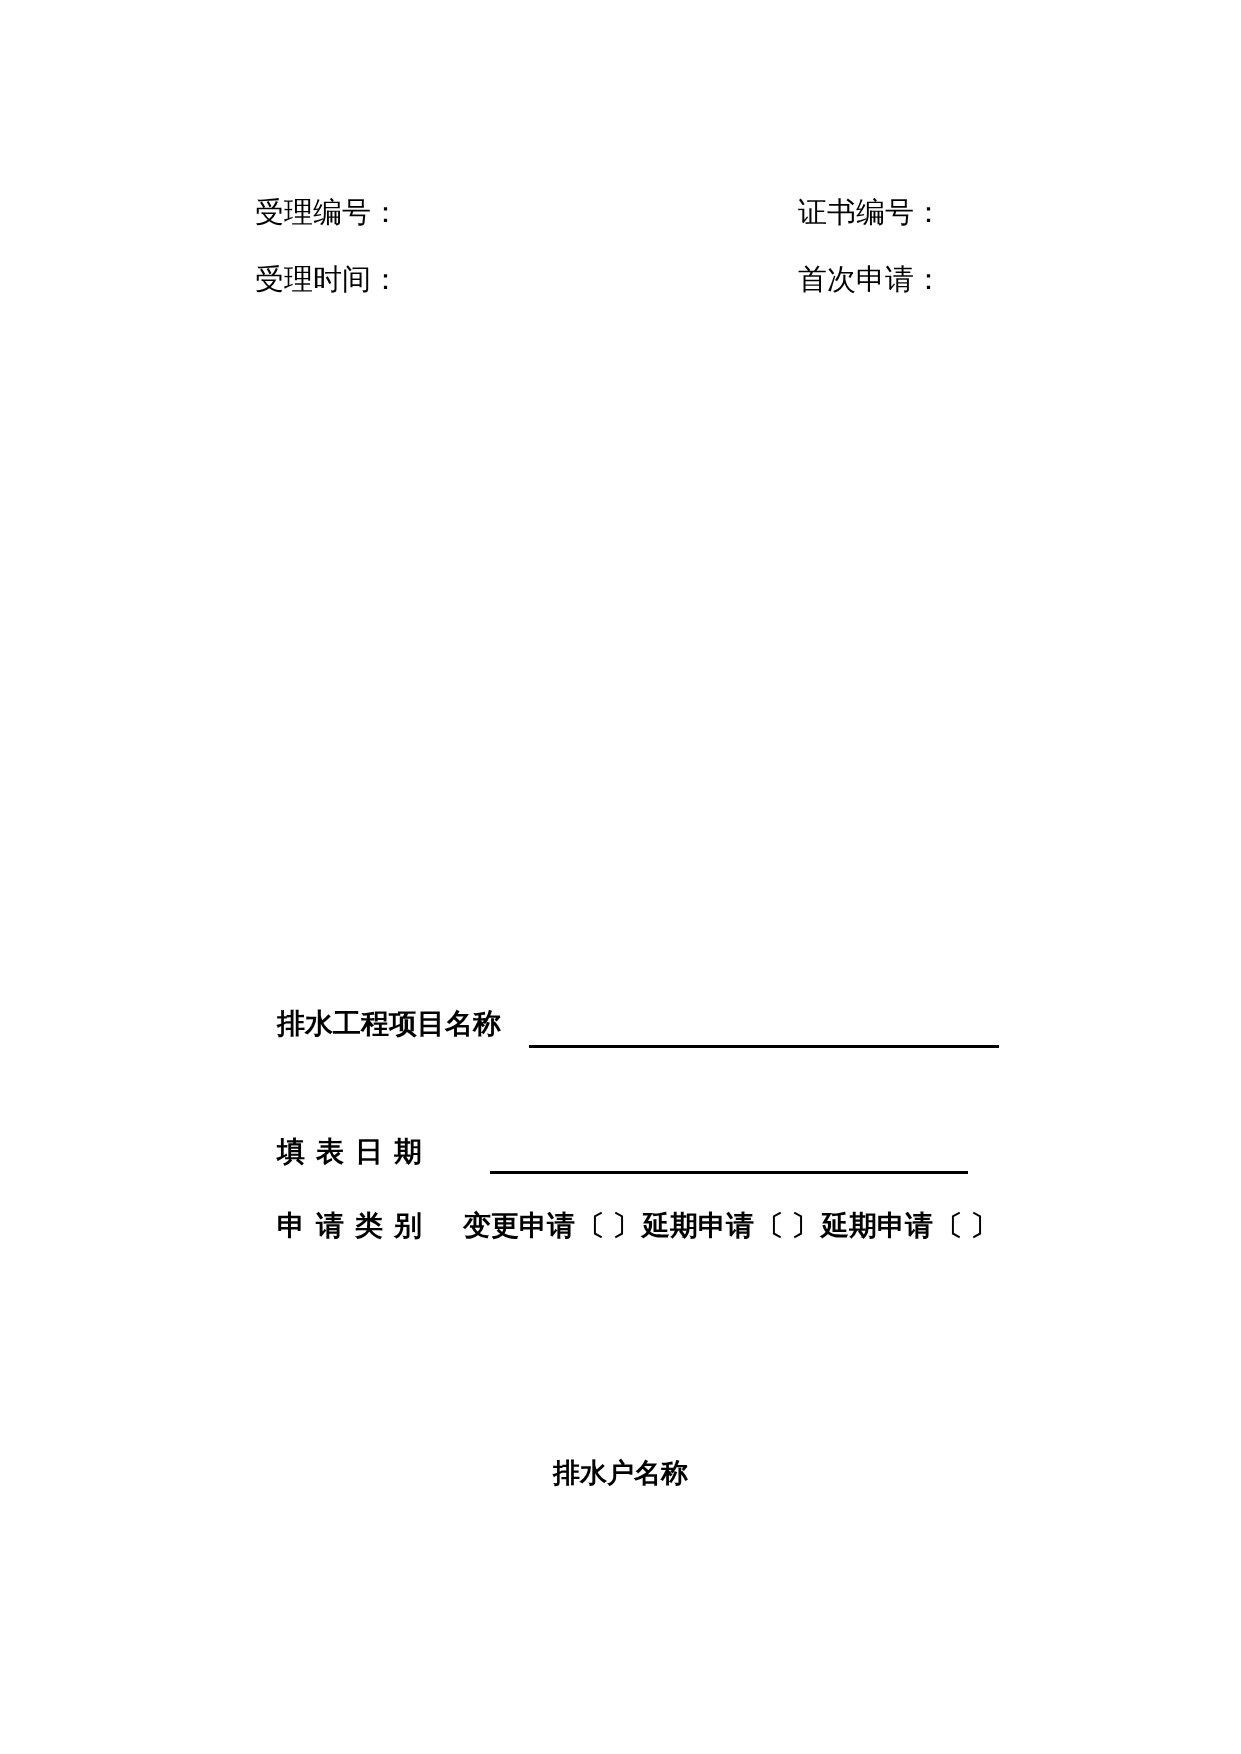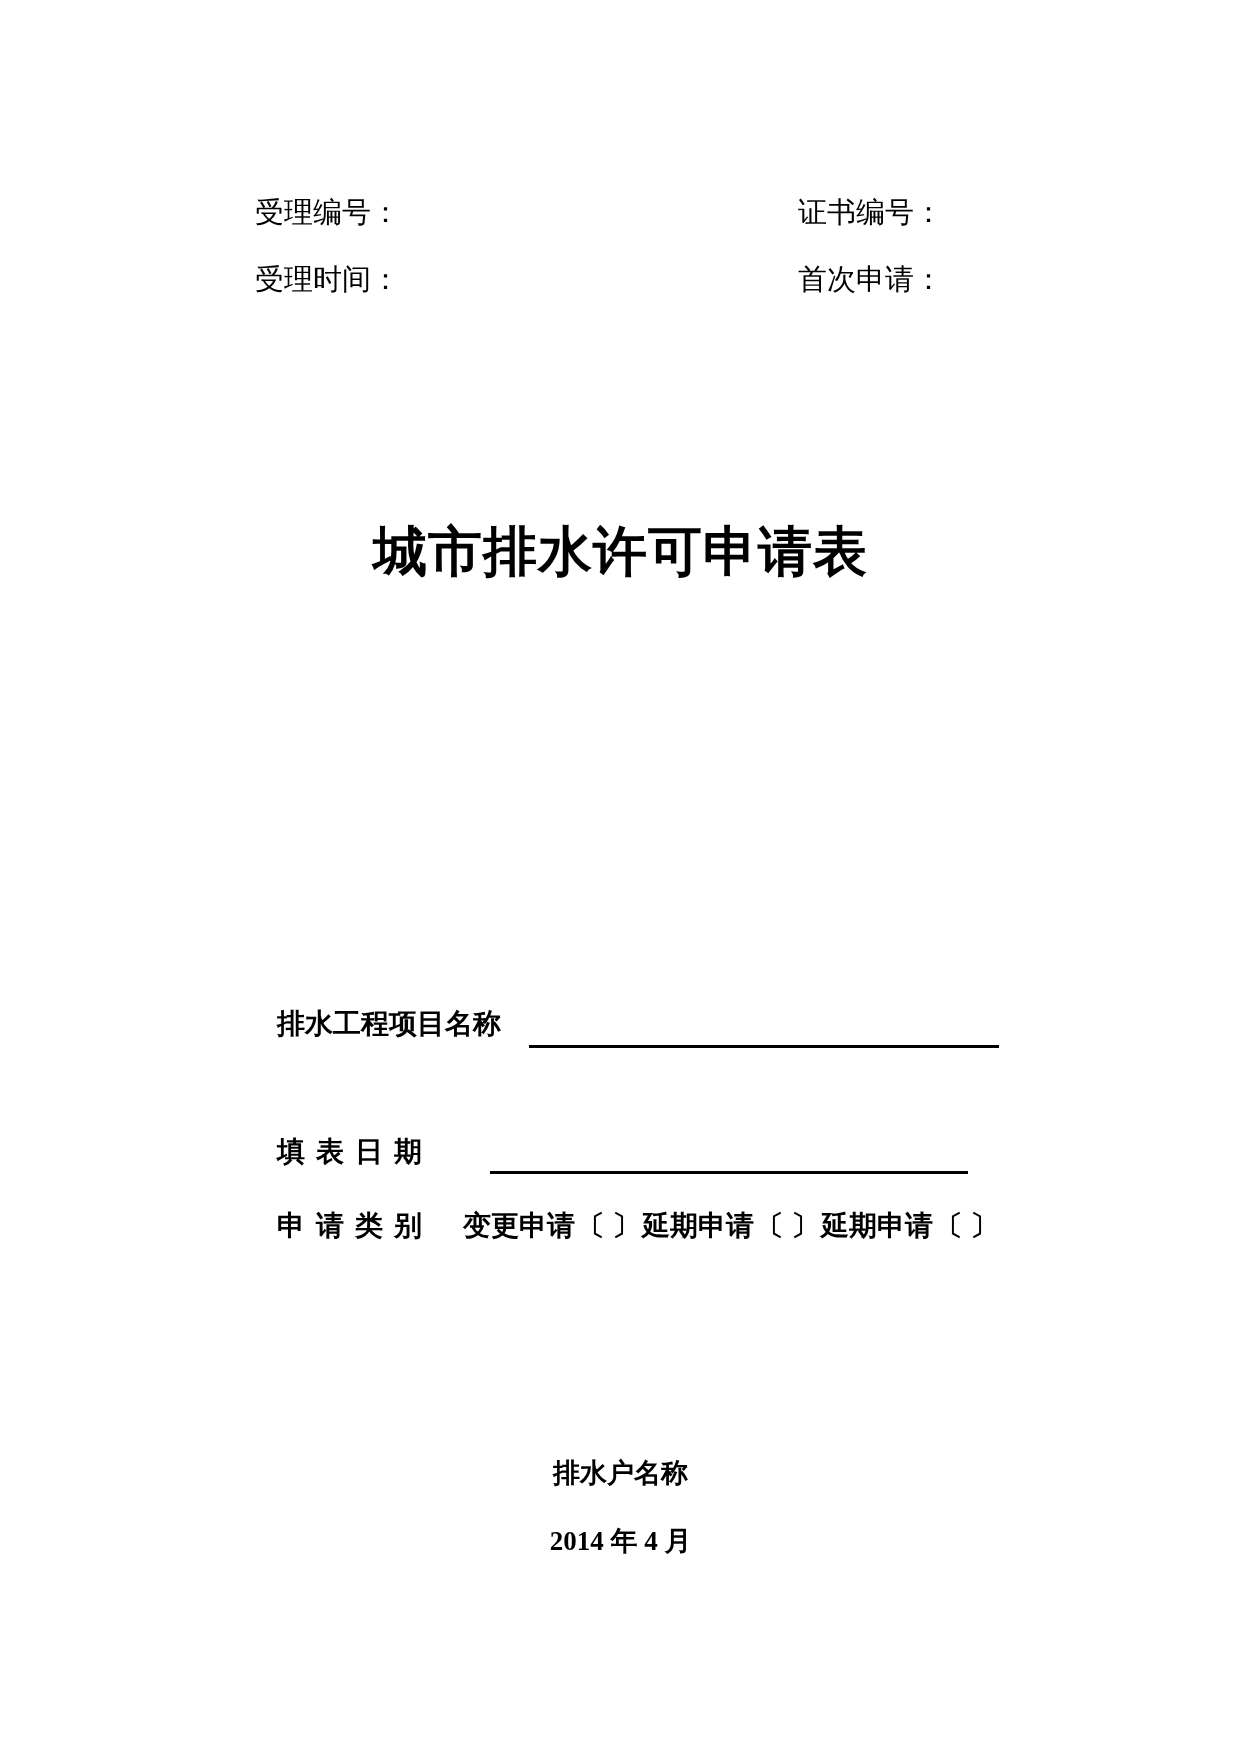--- a/index.html
+++ b/index.html
@@ -88,31 +88,29 @@
 </head>
 <body>
 
 <div class="page">
 
   <span class="hdr-label hdr-left hdr-row1">受理编号：</span>
   <span class="hdr-label hdr-right hdr-row1">证书编号：</span>
   <span class="hdr-label hdr-left hdr-row2">受理时间：</span>
   <span class="hdr-label hdr-right hdr-row2">首次申请：</span>
 
-  <div class="doc-title">城市排水许可申请表</div>
 
 
   <div class="field-row row-2">
     <span>排水工程项目名称</span><span class="blank-line gap-2"></span>
   </div>
 
   <div class="field-row row-3">
     <span class="spaced">填 表 日 期</span><span class="blank-line gap-3"></span>
   </div>
 
   <div class="field-row row-4">
     <span class="spaced">申 请 类 别</span><span class="apply-options"><span class="apply-option"><span>变更申请</span><span class="bracket">〔 〕</span></span><span class="apply-option"><span>延期申请</span><span class="bracket">〔 〕</span></span><span class="apply-option"><span>延期申请</span><span class="bracket">〔 〕</span></span></span>
   </div>
 
   <div class="footer-org">排水户名称</div>
-  <div class="footer-date">2014 年 4 月</div>
 
 </div>
 
 </body></html>

